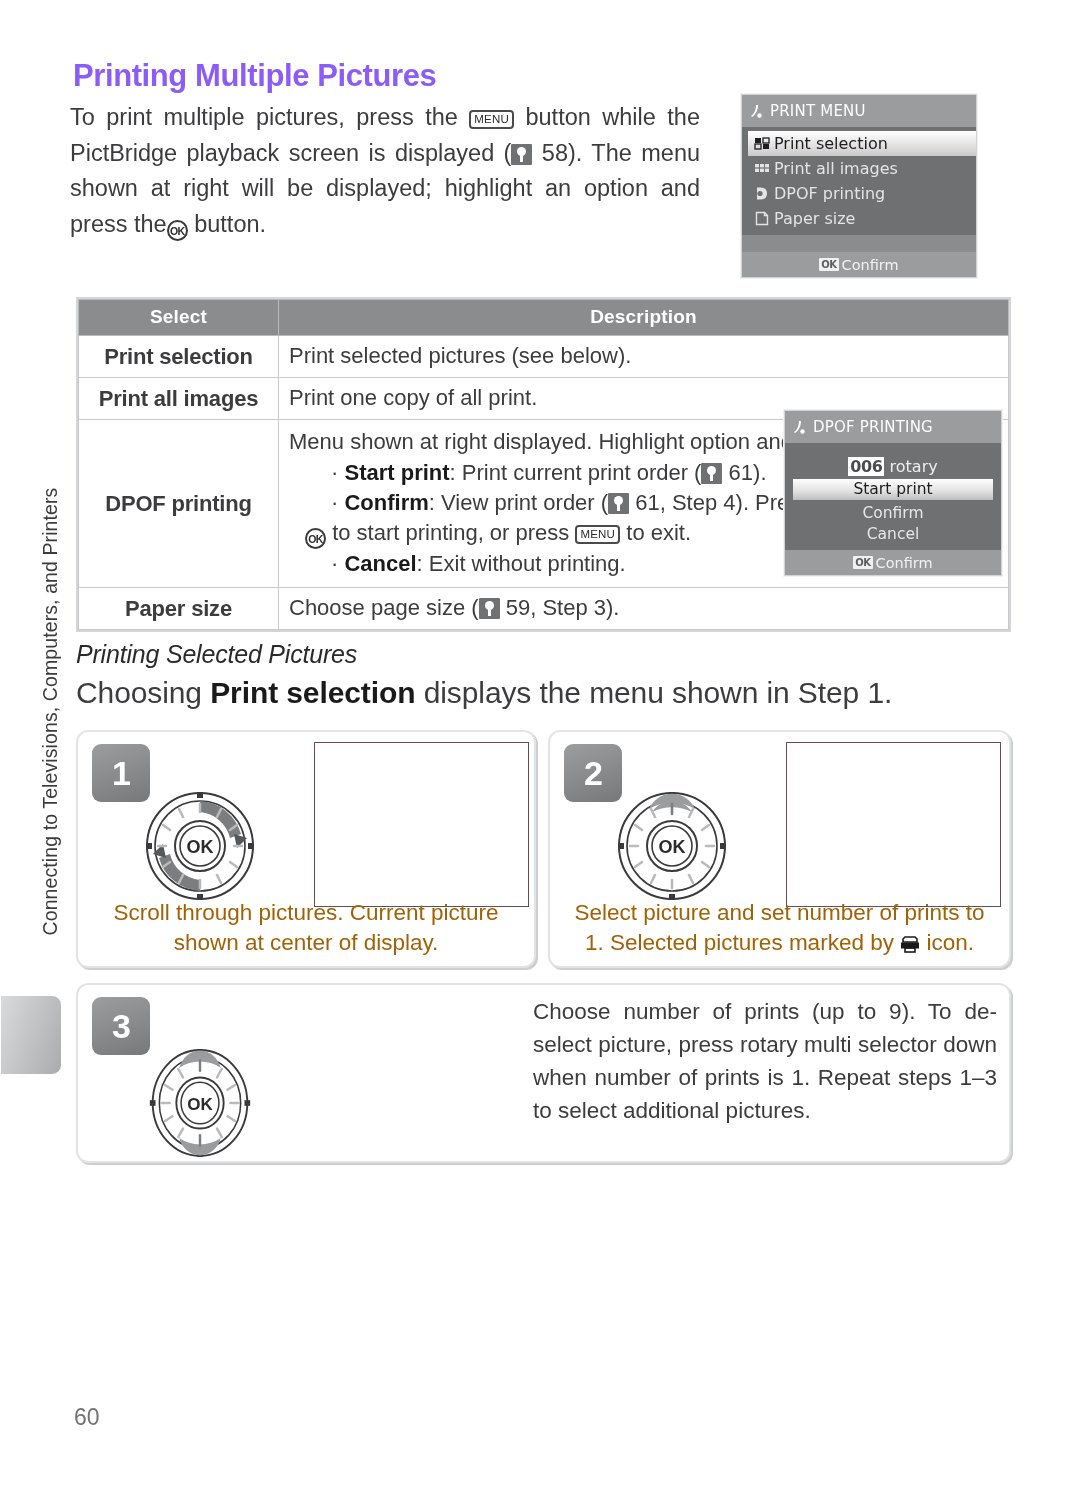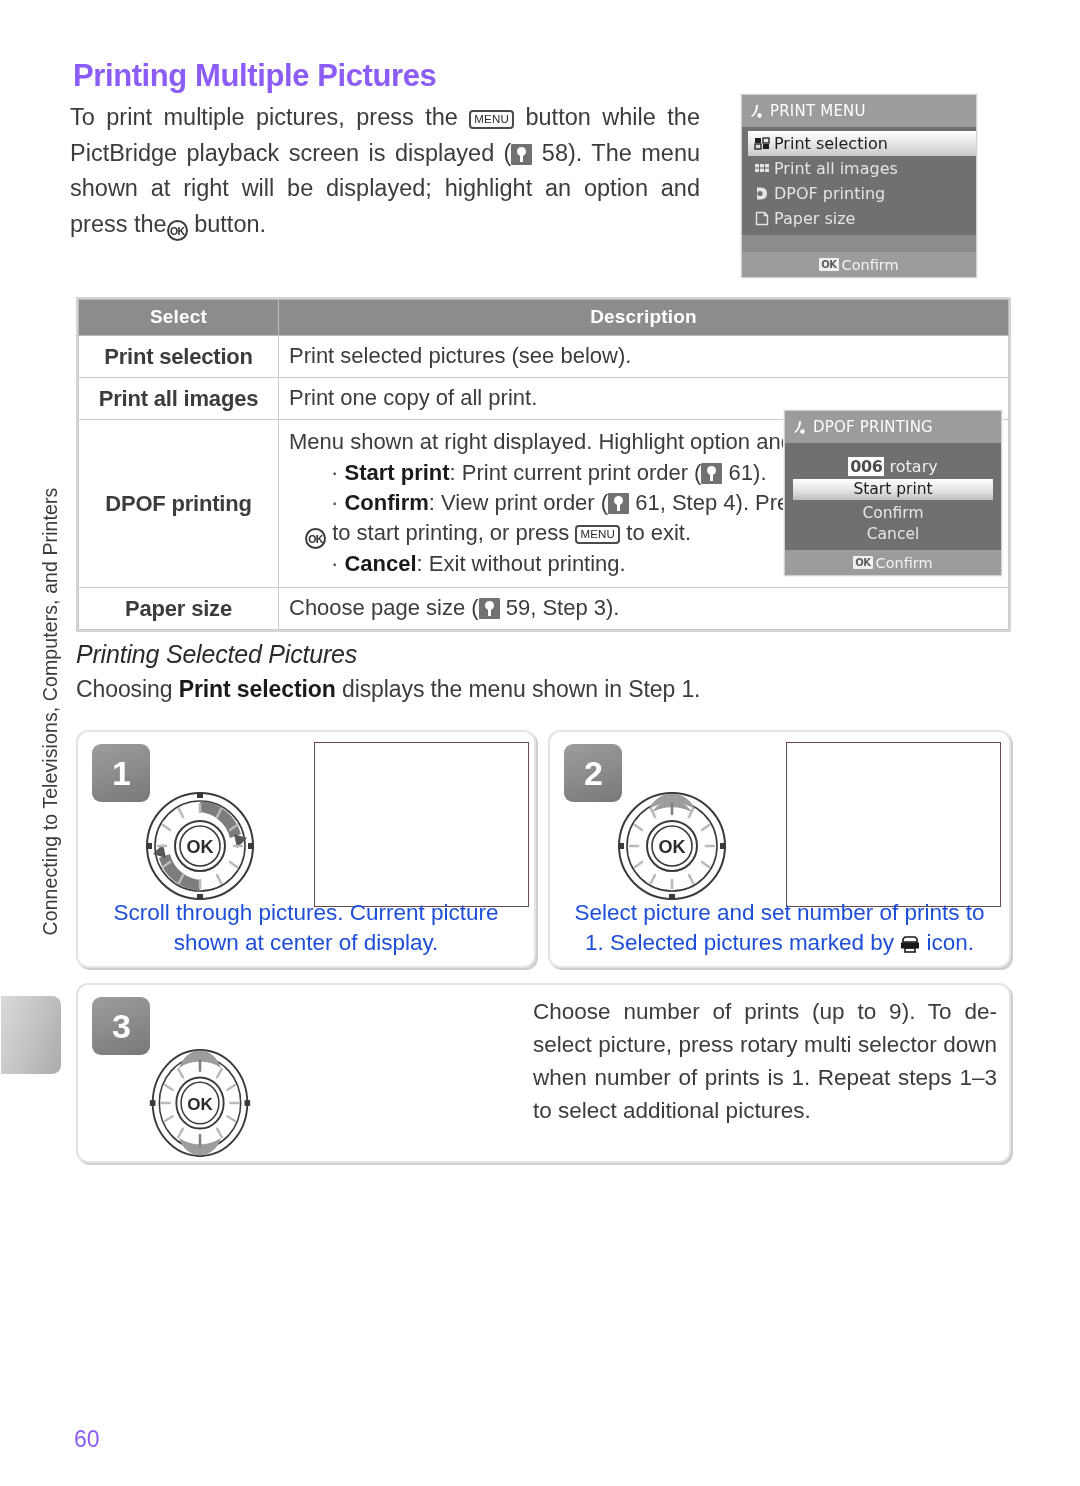--- a/index.html
+++ b/index.html
@@ -54,21 +54,21 @@
   .intro-last { text-align: left; }
 
   .h2 {
     position: absolute; left: 76px; top: 640px;
     font-size: 25px; font-style: italic;
     color: #2a2a2c;
     letter-spacing: -.2px;
   }
   .sub-line {
     position: absolute; left: 76px; top: 676px;
-    font-size: 23px; color: #3c3c3e;
+    font-size: 30px; color: #3c3c3e;
     letter-spacing: -.1px;
   }
   .sub-line b { color:#1a1a1a; }
 
   
   .menu-key {
     display: inline-block;
     border: 2px solid #4a4a4c;
     border-radius: 4px;
     font-size: 11.5px; font-weight: normal;
@@ -239,42 +239,42 @@
     border-radius: 9px;
     color:#fff; font-size: 34px; font-weight: bold;
     display:flex; align-items:center; justify-content:center;
     letter-spacing: -1px;
   }
   .dial { position:absolute; }
   #step1 .dial { left: 142px; top: 68px; }
   #step2 .dial { left: 614px; top: 68px; }
   .step-cap {
     position:absolute; left: 10px; right: 10px; bottom: 8px;
-    text-align:center; font-size: 22.5px; color: #1d4ed8; line-height: 30px;
+    text-align:center; font-size: 22.5px; color: #a16207; line-height: 30px;
   }
   .step-pic {
     position:absolute;
     border: 1px solid #6a4a50;
     background:#fff;
   }
   #step1 .step-pic { left: 236px; top: 10px; width: 215px; height: 165px; }
   #step2 .step-pic { left: 236px; top: 10px; width: 215px; height: 165px; }
 
   #step3 .dial { left: 73px; top: 77px; }
   .step3-text {
     position:absolute; left: 455px; top: 10px; right: 12px;
     font-size: 22.5px; color:#3c3c3e; line-height: 33px;
     text-align: justify; text-justify: inter-word;
   }
   .step3-text .last { text-align:left; }
 
   
   .pageno {
     position:absolute; left: 74px; top: 1404px;
-    font-size: 23px; color:#8b5cf6;margin-top:22px;
+    font-size: 23px; color:#737373;
   }
 </style>
 </head>
 <body>
 
 <div class="page">
 
   <div class="side-tab"></div>
   <div class="side-text">Connecting to Televisions, Computers, and Printers</div>
 

